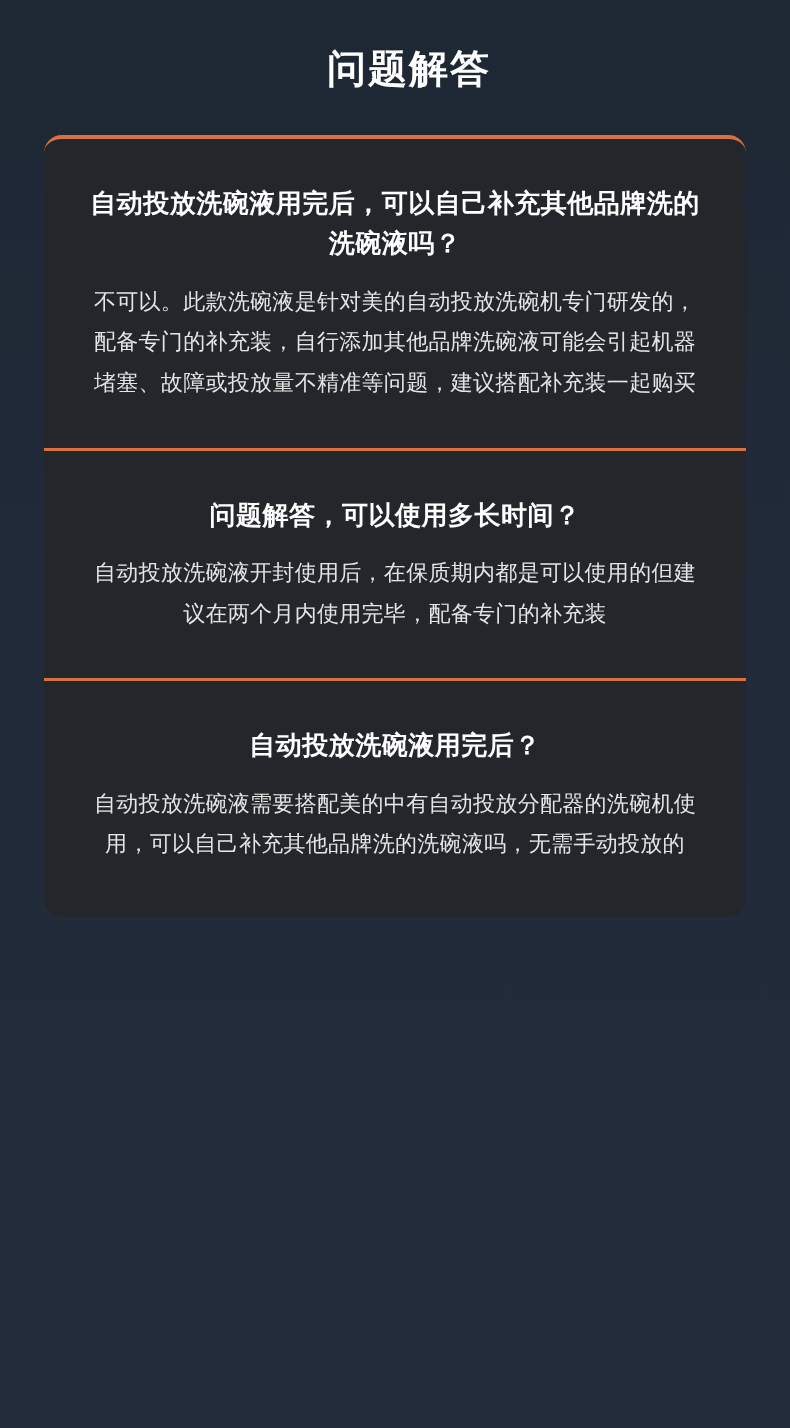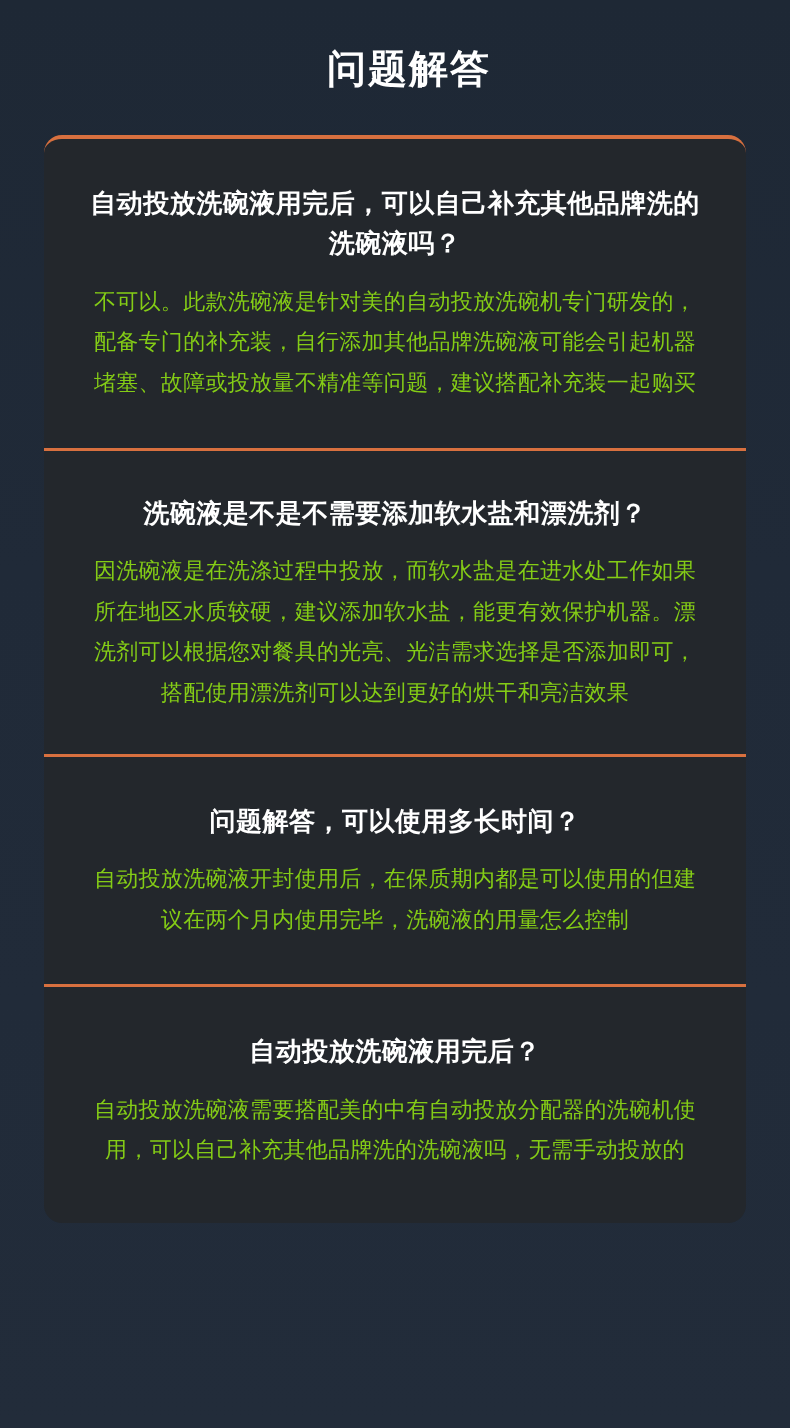--- a/index.html
+++ b/index.html
@@ -63,21 +63,21 @@
     font-weight: bold;
     line-height: 1.55;
     color: #ffffff;
     letter-spacing: 0.5px;
     margin-bottom: 18px;
   }
 
   .faq-a {
     font-size: 22px;
     line-height: 1.85;
-    color: #84cc16;
+    color: #e5e5e5;
     letter-spacing: 0.3px;
   }
 
   
   .faq-item.i0 { padding-top: 44px; padding-bottom: 44px; }
   .faq-item.i1 { padding-top: 42px; padding-bottom: 40px; }
   .faq-item.i2 { padding-top: 44px; padding-bottom: 44px; }
   .faq-item.i3 { padding-top: 44px; padding-bottom: 52px; }
 </style>
 </head>
@@ -87,28 +87,24 @@
 
   <h1 class="page-title">问题解答</h1>
 
   <div class="faq-card">
 
     <div class="faq-item i0">
       <div class="faq-q">自动投放洗碗液用完后，可以自己补充其他品牌洗的洗碗液吗？</div>
       <div class="faq-a">不可以。此款洗碗液是针对美的自动投放洗碗机专门研发的，配备专门的补充装，自行添加其他品牌洗碗液可能会引起机器堵塞、故障或投放量不精准等问题，建议搭配补充装一起购买</div>
     </div>
 
-    <div class="faq-item i1">
-      <div class="faq-q">洗碗液是不是不需要添加软水盐和漂洗剂？</div>
-      <div class="faq-a">因洗碗液是在洗涤过程中投放，而软水盐是在进水处工作如果所在地区水质较硬，建议添加软水盐，能更有效保护机器。漂洗剂可以根据您对餐具的光亮、光洁需求选择是否添加即可，搭配使用漂洗剂可以达到更好的烘干和亮洁效果</div>
-    </div>
 
     <div class="faq-item i2">
       <div class="faq-q">问题解答，可以使用多长时间？</div>
-      <div class="faq-a">自动投放洗碗液开封使用后，在保质期内都是可以使用的但建议在两个月内使用完毕，洗碗液的用量怎么控制</div>
+      <div class="faq-a">自动投放洗碗液开封使用后，在保质期内都是可以使用的但建议在两个月内使用完毕，配备专门的补充装</div>
     </div>
 
     <div class="faq-item i3">
       <div class="faq-q">自动投放洗碗液用完后？</div>
       <div class="faq-a">自动投放洗碗液需要搭配美的中有自动投放分配器的洗碗机使用，可以自己补充其他品牌洗的洗碗液吗，无需手动投放的</div>
     </div>
 
   </div>
 </div>
 

